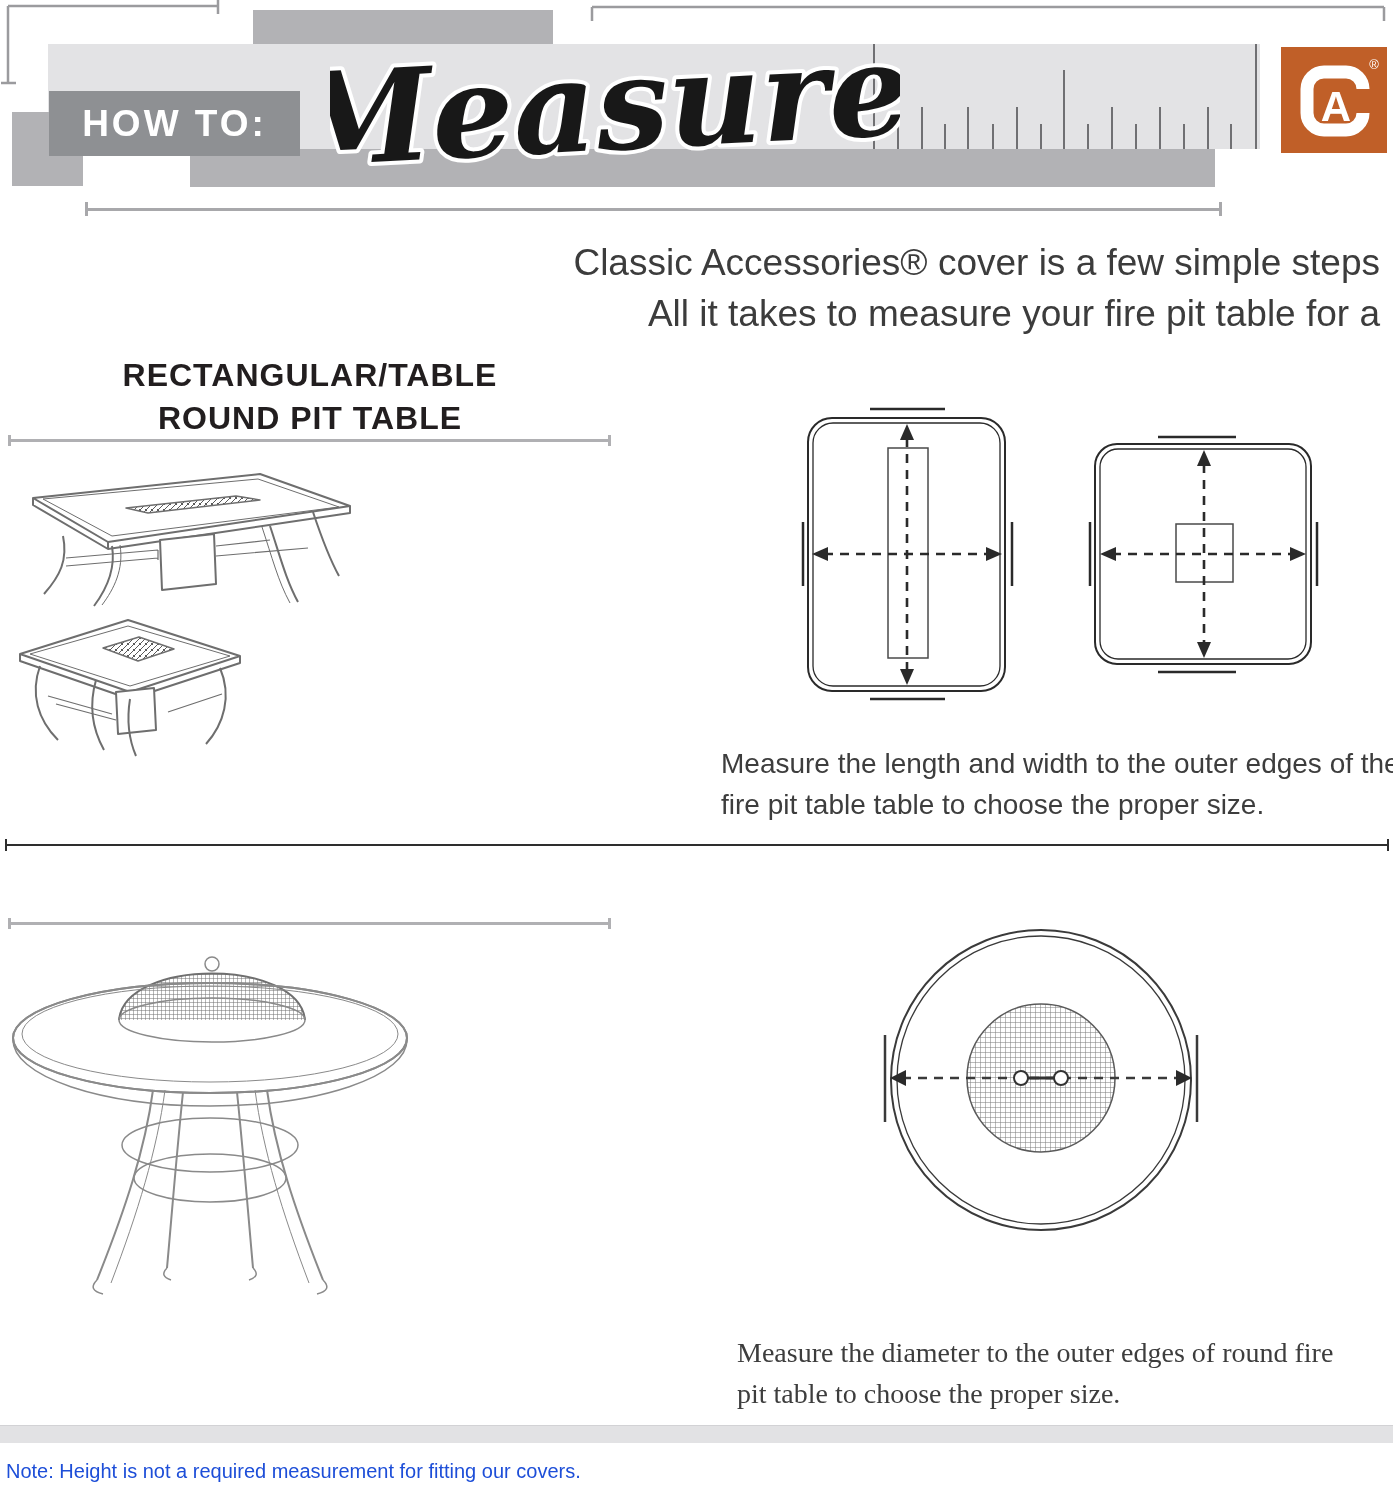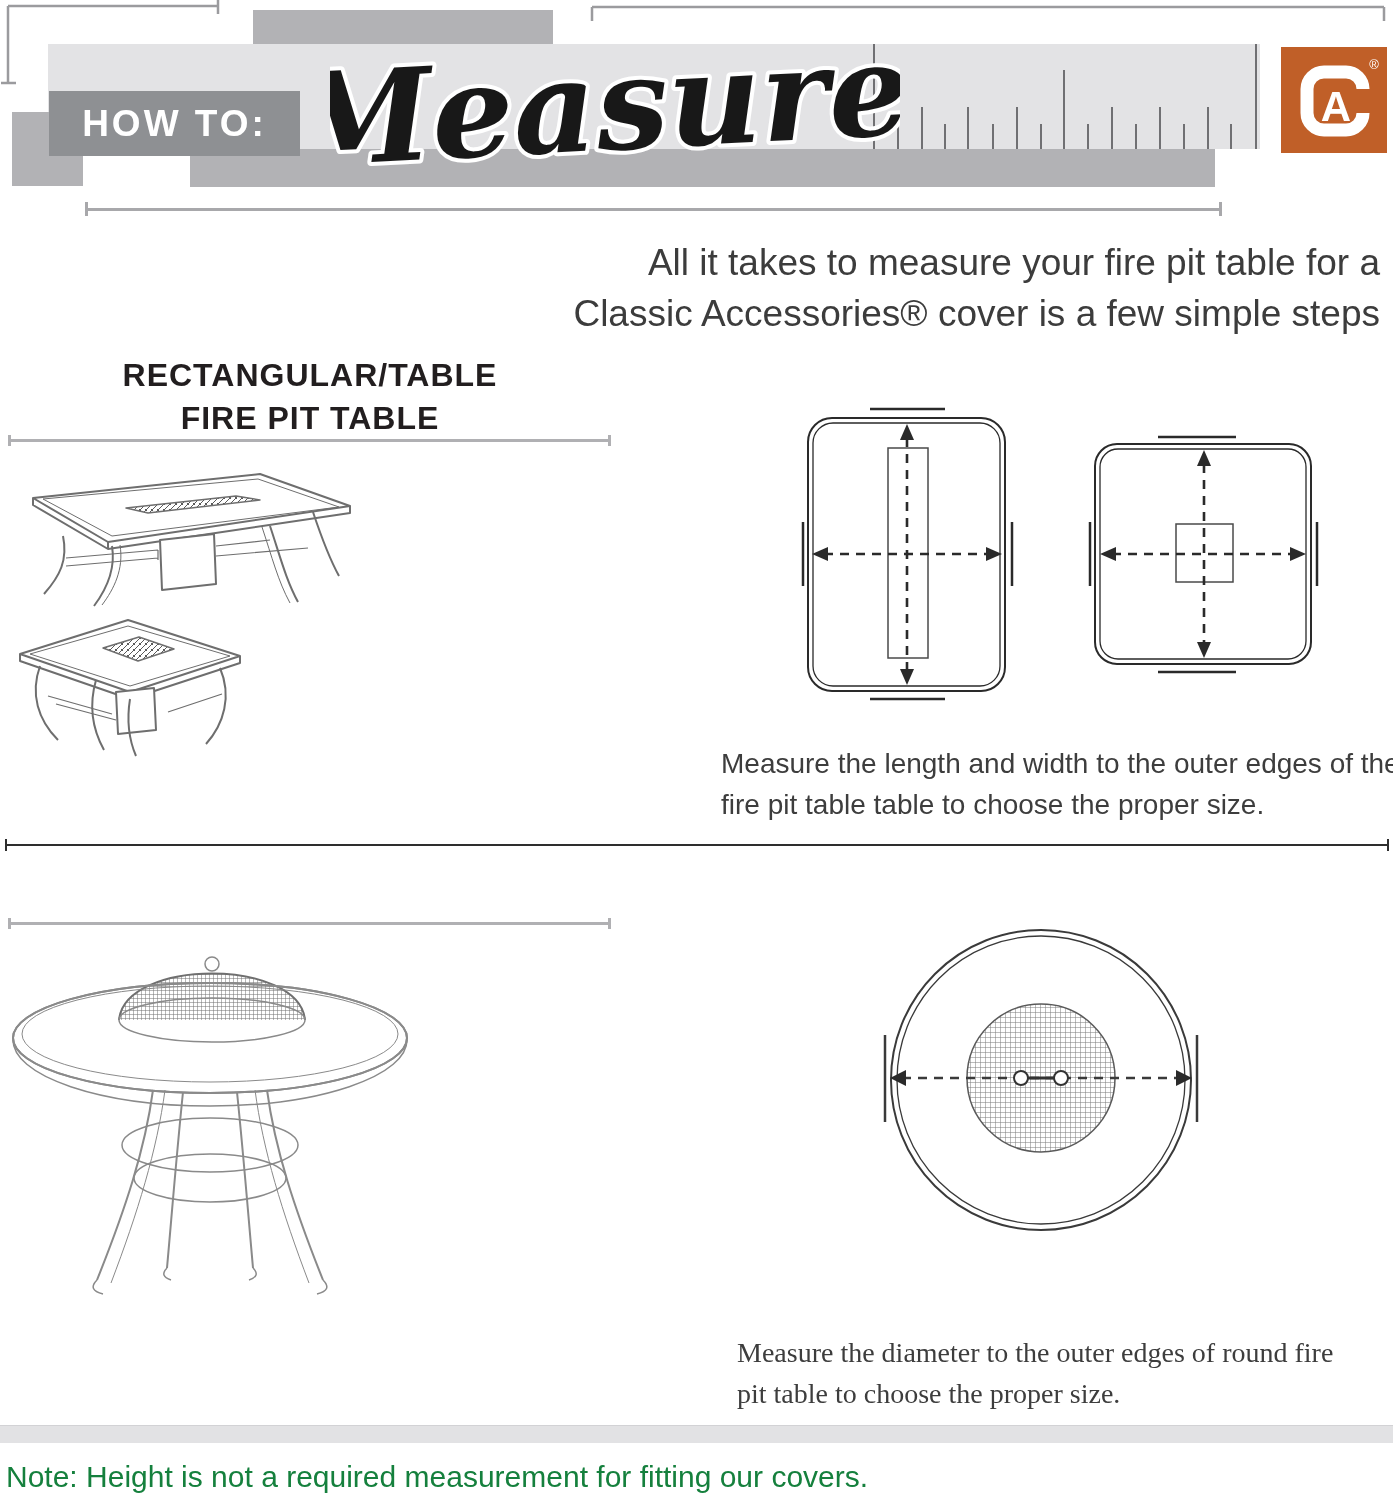--- a/index.html
+++ b/index.html
@@ -13,21 +13,21 @@
   .kicker-text{color:#ffffff;font-weight:bold;font-size:37px;letter-spacing:3px;}
   
   .hline{position:absolute;background:#a8a8ab;}
   .tick{position:absolute;background:#a8a8ab;}
   .dark{background:#2e2e2e;}
   
   .intro{font-size:37px;line-height:51px;font-weight:300;color:#3c3c3c;text-align:right;white-space:nowrap;}
   .sec-heading{font-size:32px;line-height:43px;font-weight:bold;color:#221e1f;letter-spacing:1px;
                text-align:center;white-space:nowrap;}
   .caption{font-size:28px;line-height:41px;font-weight:300;color:#3d3d3d;white-space:nowrap;margin-left:28px;}
-  .note{font-size:30px;font-weight:300;color:#15803d;white-space:nowrap;}
+  .note{font-size:20px;font-weight:300;color:#1d4ed8;white-space:nowrap;}
   svg{display:block;}
 </style>
 </head>
 <body>
 
 <div class="page">
 
   <svg width="0" height="0" class="abs" style="left:0;top:0" aria-hidden="true">
     <defs>
       <pattern id="mesh" width="5" height="5" patternUnits="userSpaceOnUse">
@@ -91,27 +91,27 @@
     <rect x="70" y="42" width="22" height="24" fill="#C05F28"></rect>
     <text x="55" y="74" text-anchor="middle" font-family="Liberation Sans, sans-serif" font-weight="bold" font-size="42" fill="#ffffff">A</text>
     <text x="93" y="22" text-anchor="middle" font-family="Liberation Sans, sans-serif" font-size="13" fill="#ffffff">®</text>
   </svg>
 
   <div class="hline" style="left:85px;top:208px;width:1137px;height:3px;"></div>
   <div class="tick" style="left:85px;top:202px;width:3px;height:14px;"></div>
   <div class="tick" style="left:1219px;top:202px;width:3px;height:14px;"></div>
 
   <div class="abs intro" style="right:13px;top:237px;">
+    <div>Classic Accessories® cover is a few simple steps</div>
     <div>All it takes to measure your fire pit table for a</div>
-    <div>Classic Accessories® cover is a few simple steps</div>
   </div>
 
   <div class="abs sec-heading" style="left:15px;top:354px;width:590px;">
     <div>RECTANGULAR/TABLE</div>
-    <div>FIRE PIT TABLE</div>
+    <div>ROUND PIT TABLE</div>
   </div>
   <div class="hline" style="left:8px;top:439px;width:603px;height:3px;background:#b0b0b3;"></div>
   <div class="tick" style="left:8px;top:435px;width:3px;height:11px;background:#b0b0b3;"></div>
   <div class="tick" style="left:608px;top:435px;width:3px;height:11px;background:#b0b0b3;"></div>
 
   <svg class="abs" style="left:8;top:468px" width="345" height="140" viewBox="0 0 345 140">
     <g stroke="#6e6e6e" stroke-width="2" fill="none" stroke-linejoin="round">
       <polygon points="25,30 252,6 342,38 100,74" fill="#ffffff"></polygon>
       <polygon points="35,31 250,11 331,39 104,68" stroke-width="1"></polygon>
       <path d="M25 30 L25 37 L100 81 L342 45 L342 38 M100 74 L100 81"></path>

